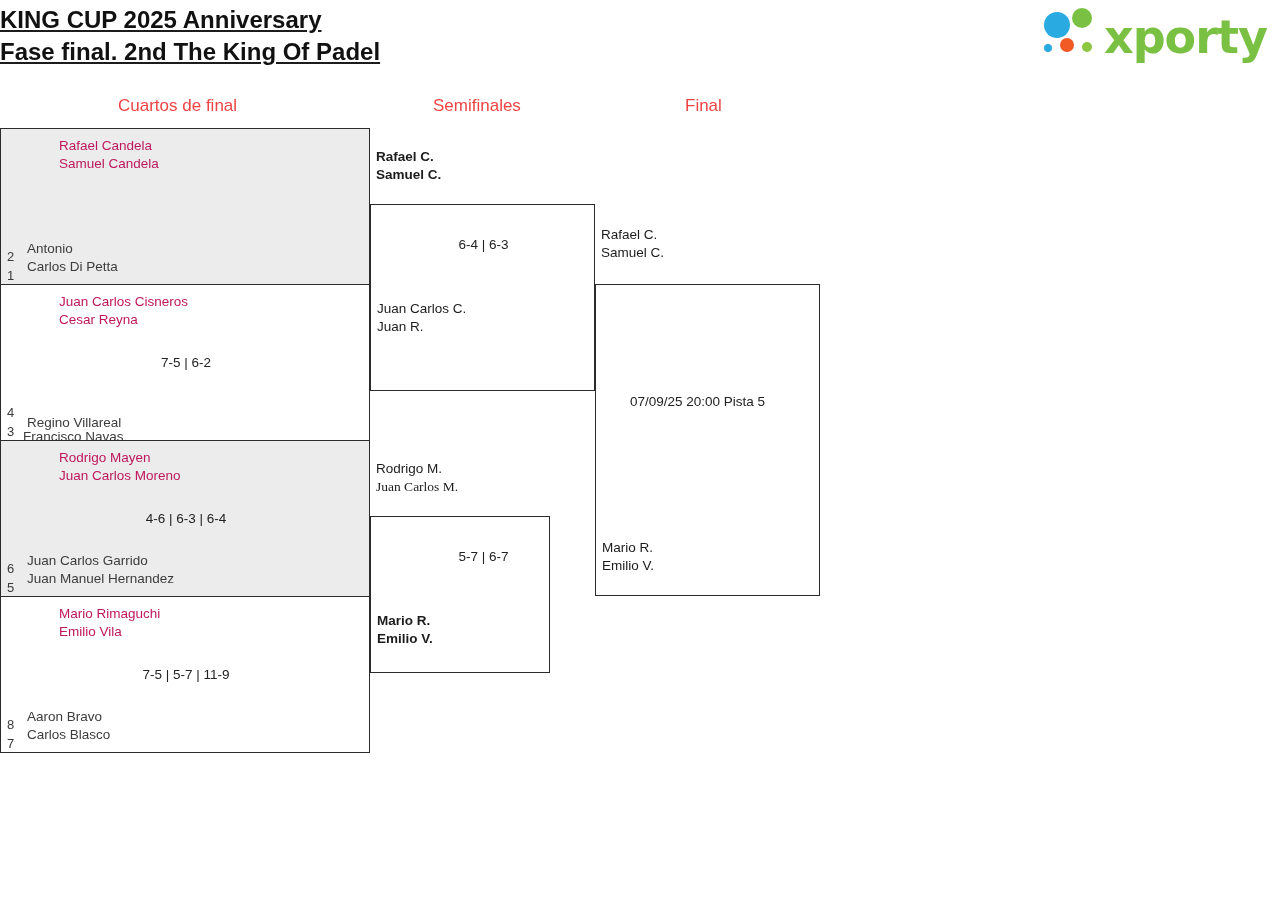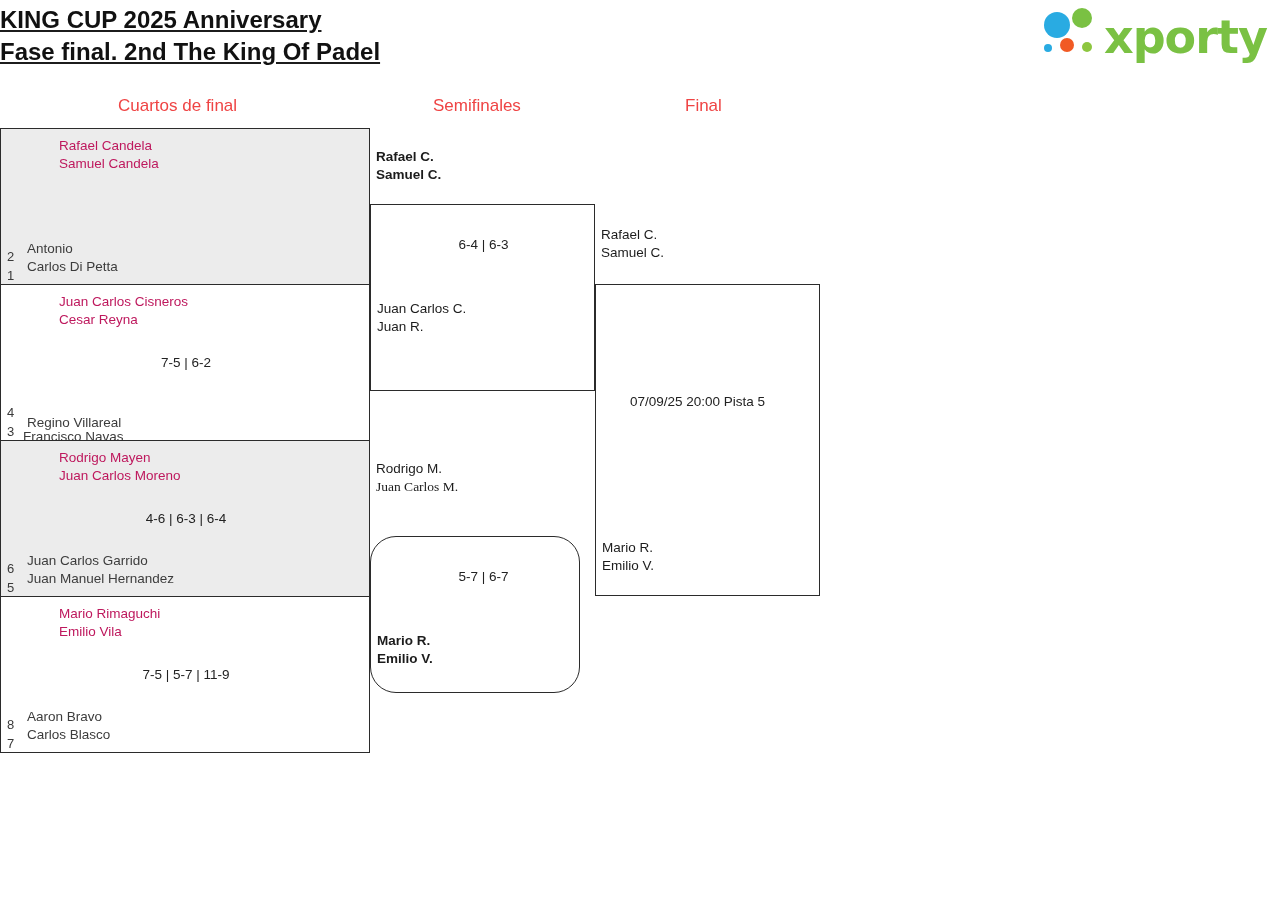--- a/index.html
+++ b/index.html
@@ -177,21 +177,21 @@
 
 <div class="match plain" style="left:370px; top:204px; width:225px; height:187px;">
   <div class="score" style="left:0px; top:32px; width:225px;">6-4 | 6-3</div>
   <div class="sf-team" style="left:6px; top:95px;text-align:right;">Juan Carlos C.</div>
   <div class="sf-team" style="left:6px; top:113px;">Juan R.</div>
 </div>
 
 <div class="sf-team" style="position:absolute; left:376px; top:460px;">Rodrigo M.</div>
 <div class="sf-team" style="position:absolute; left:376px; top:478px;font-family:Liberation Serif, serif;">Juan Carlos M.</div>
 
-<div class="match plain" style="left:370px; top:536px; width:210px; height:157px;border-radius:26px;">
+<div class="match plain" style="left:370px; top:516px; width:180px; height:157px;">
   <div class="score" style="left:0px; top:32px; width:225px;">5-7 | 6-7</div>
   <div class="sf-team" style="left:6px; top:95px; font-weight:bold;">Mario R.</div>
   <div class="sf-team" style="left:6px; top:113px; font-weight:bold;">Emilio V.</div>
 </div>
 
 <div class="sf-team" style="position:absolute; left:601px; top:226px;">Rafael C.</div>
 <div class="sf-team" style="position:absolute; left:601px; top:244px;">Samuel C.</div>
 
 <div class="match plain" style="left:595px; top:284px; width:225px; height:312px;text-align:center;">
   <div class="schedule" style="left:34px; top:109px;">07/09/25 20:00  Pista 5</div>

